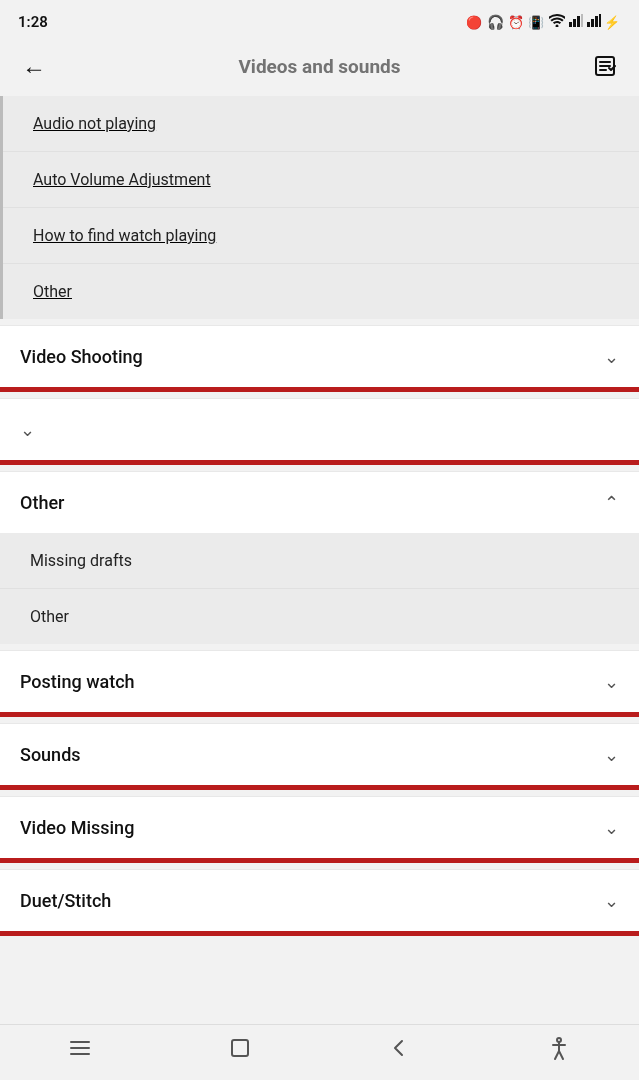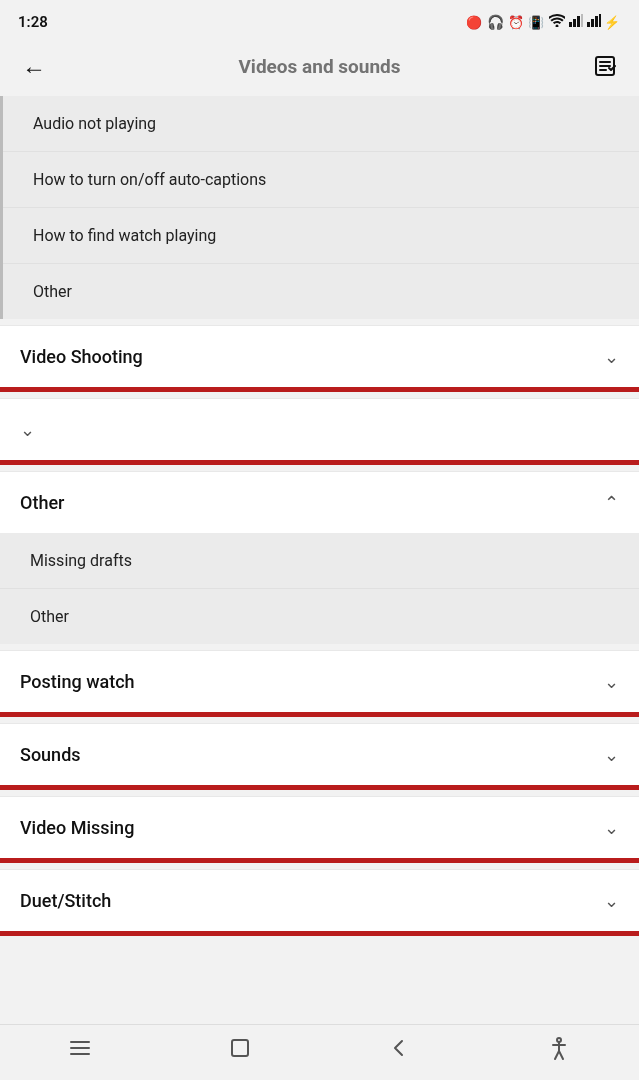--- a/index.html
+++ b/index.html
@@ -129,20 +129,21 @@
     }
     .nav-icon {
       font-size: 22px;
       color: #555;
     }
 
     
     .top-submenu {
       background: #ebebeb;
       border-left: 3px solid #bbb;
+      text-decoration: underline;
     }
     .top-submenu .submenu-item {
       background: #ebebeb;
     }
   </style>
 </head>
 <body>
 
 <div class="status-bar">
   <span class="status-time">1:28</span>
@@ -193,21 +194,21 @@
   </div>
 </div>
 
 <div class="content">
 
   <div class="top-submenu">
     <div class="submenu-item">
       <span>Audio not playing</span>
     </div>
     <div class="submenu-item">
-      <span>How to turn on/off auto-captions</span>
+      <span>Auto Volume Adjustment</span>
     </div>
     <div class="submenu-item">
       <span>How to find watch playing</span>
     </div>
     <div class="submenu-item">
       <span>Other</span>
     </div>
   </div>
 
   <div class="section-row">

